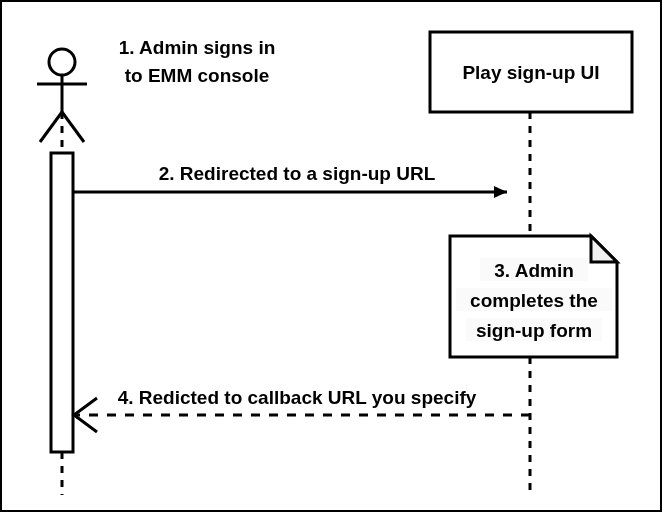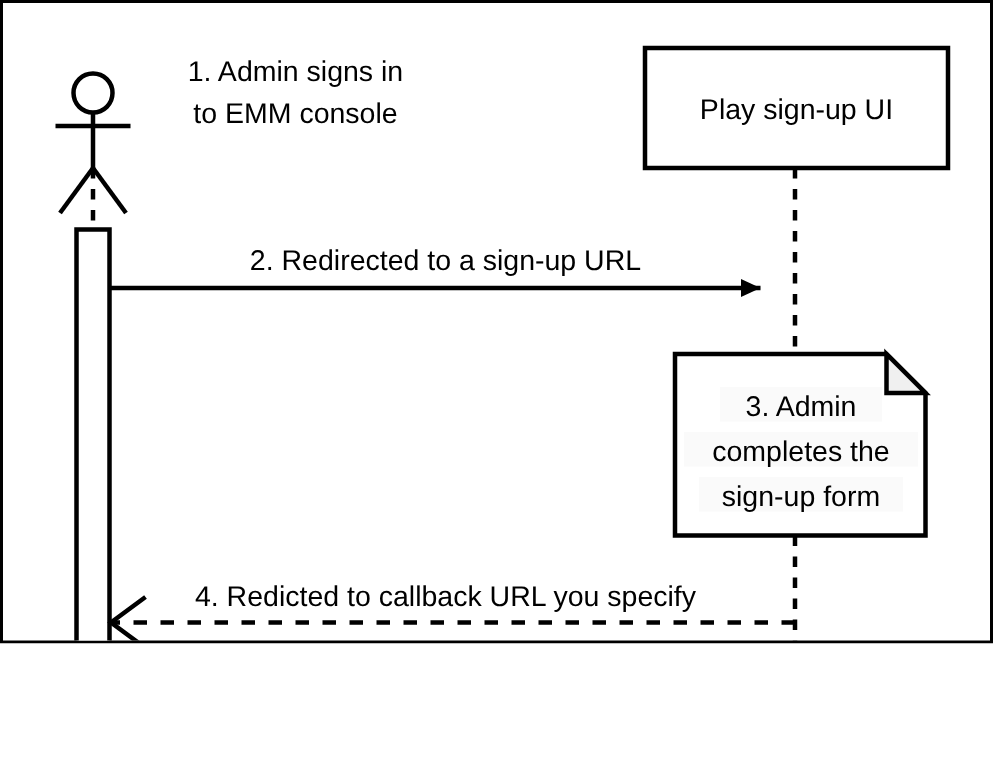--- a/index.html
+++ b/index.html
@@ -3,26 +3,27 @@
 <meta charset="utf-8">
 <style>
   html, body {
     margin: 0;
     padding: 0;
     background: #ffffff;
   }
   #canvas {
     position: relative;
     width: 662px;
-    height: 429px;
+    height: 512px;
     background: #ffffff;
     border: 2px solid #000000;
     box-sizing: border-box;
     overflow: hidden;
     font-family: "Liberation Sans", sans-serif;
+    font-weight: bold;
   }
   #diagram-svg {
     position: absolute;
     left: 0;
     top: 0;
     width: 662px;
     height: 512px;
   }
   .dg-text {
     font-family: "Liberation Sans", sans-serif;

